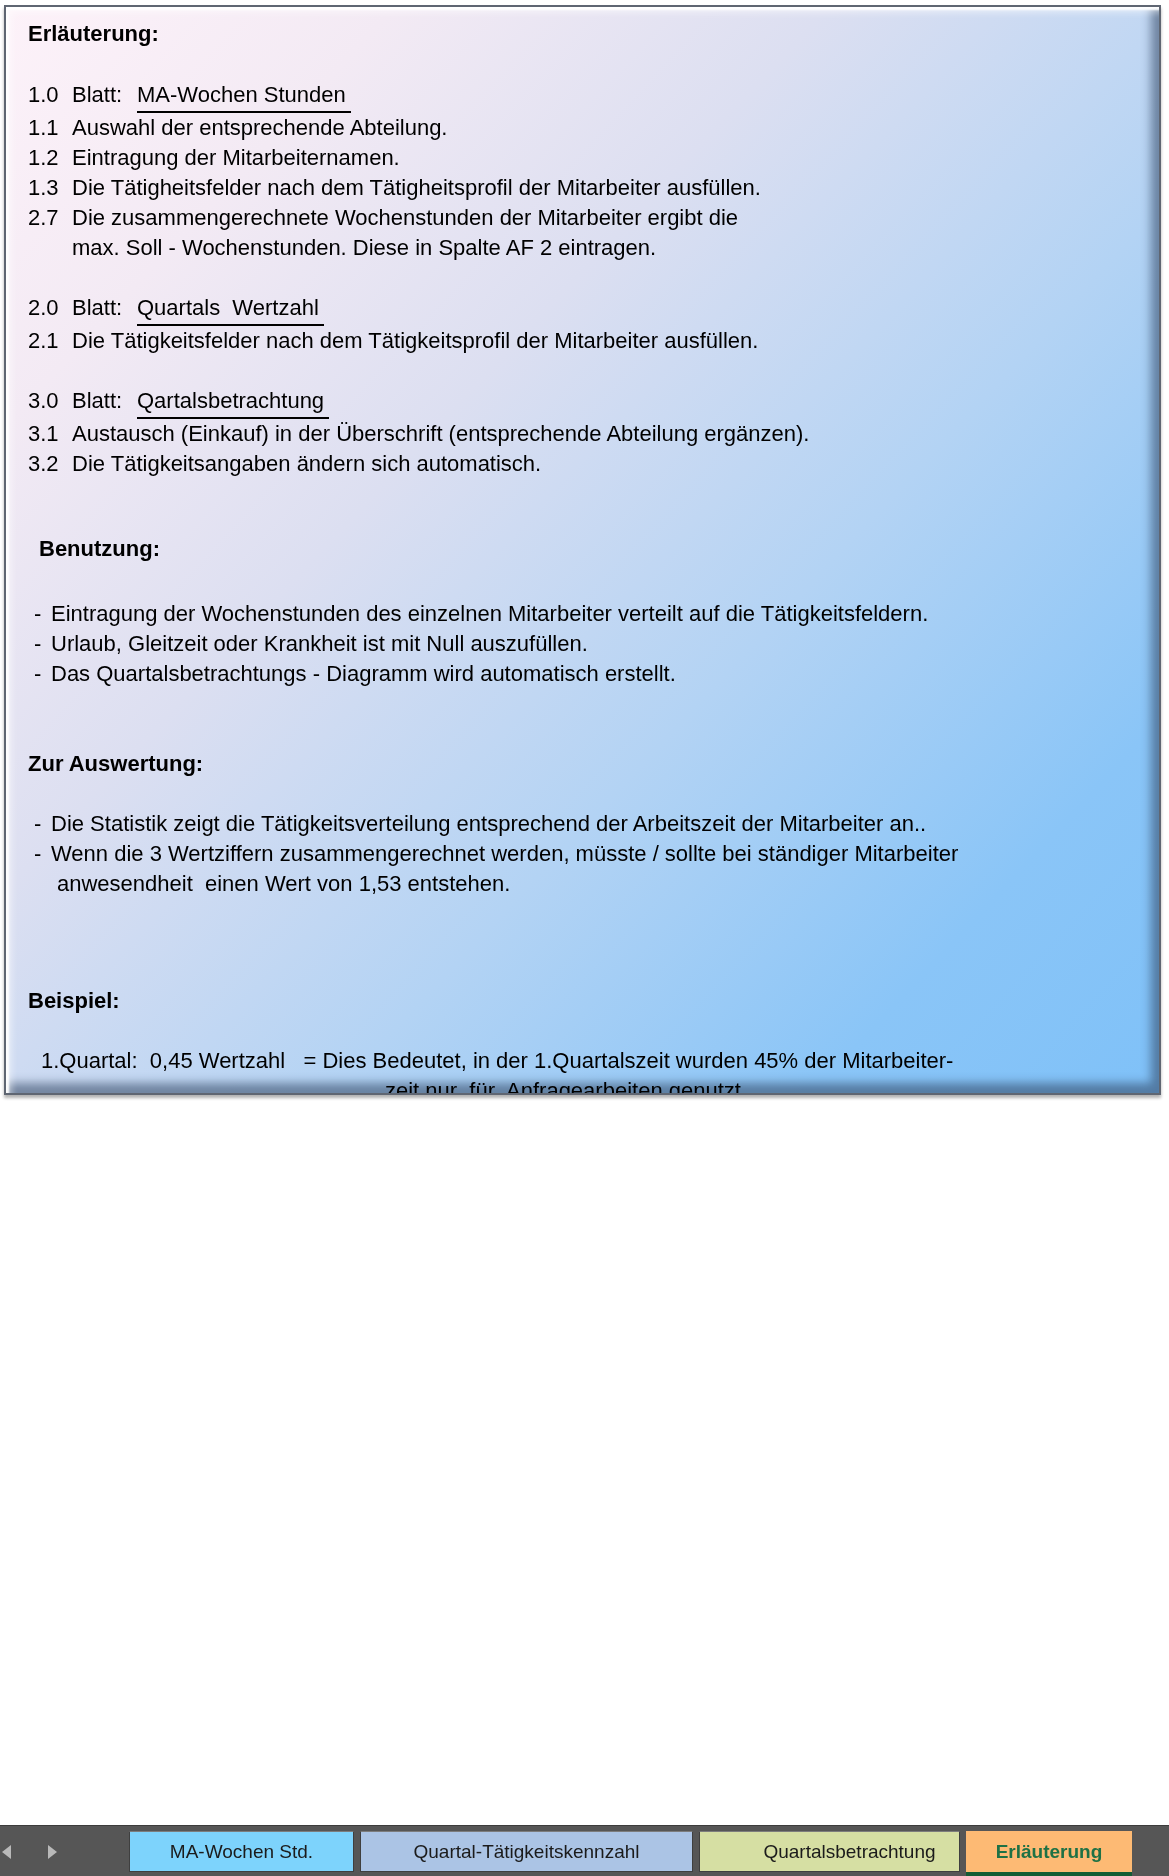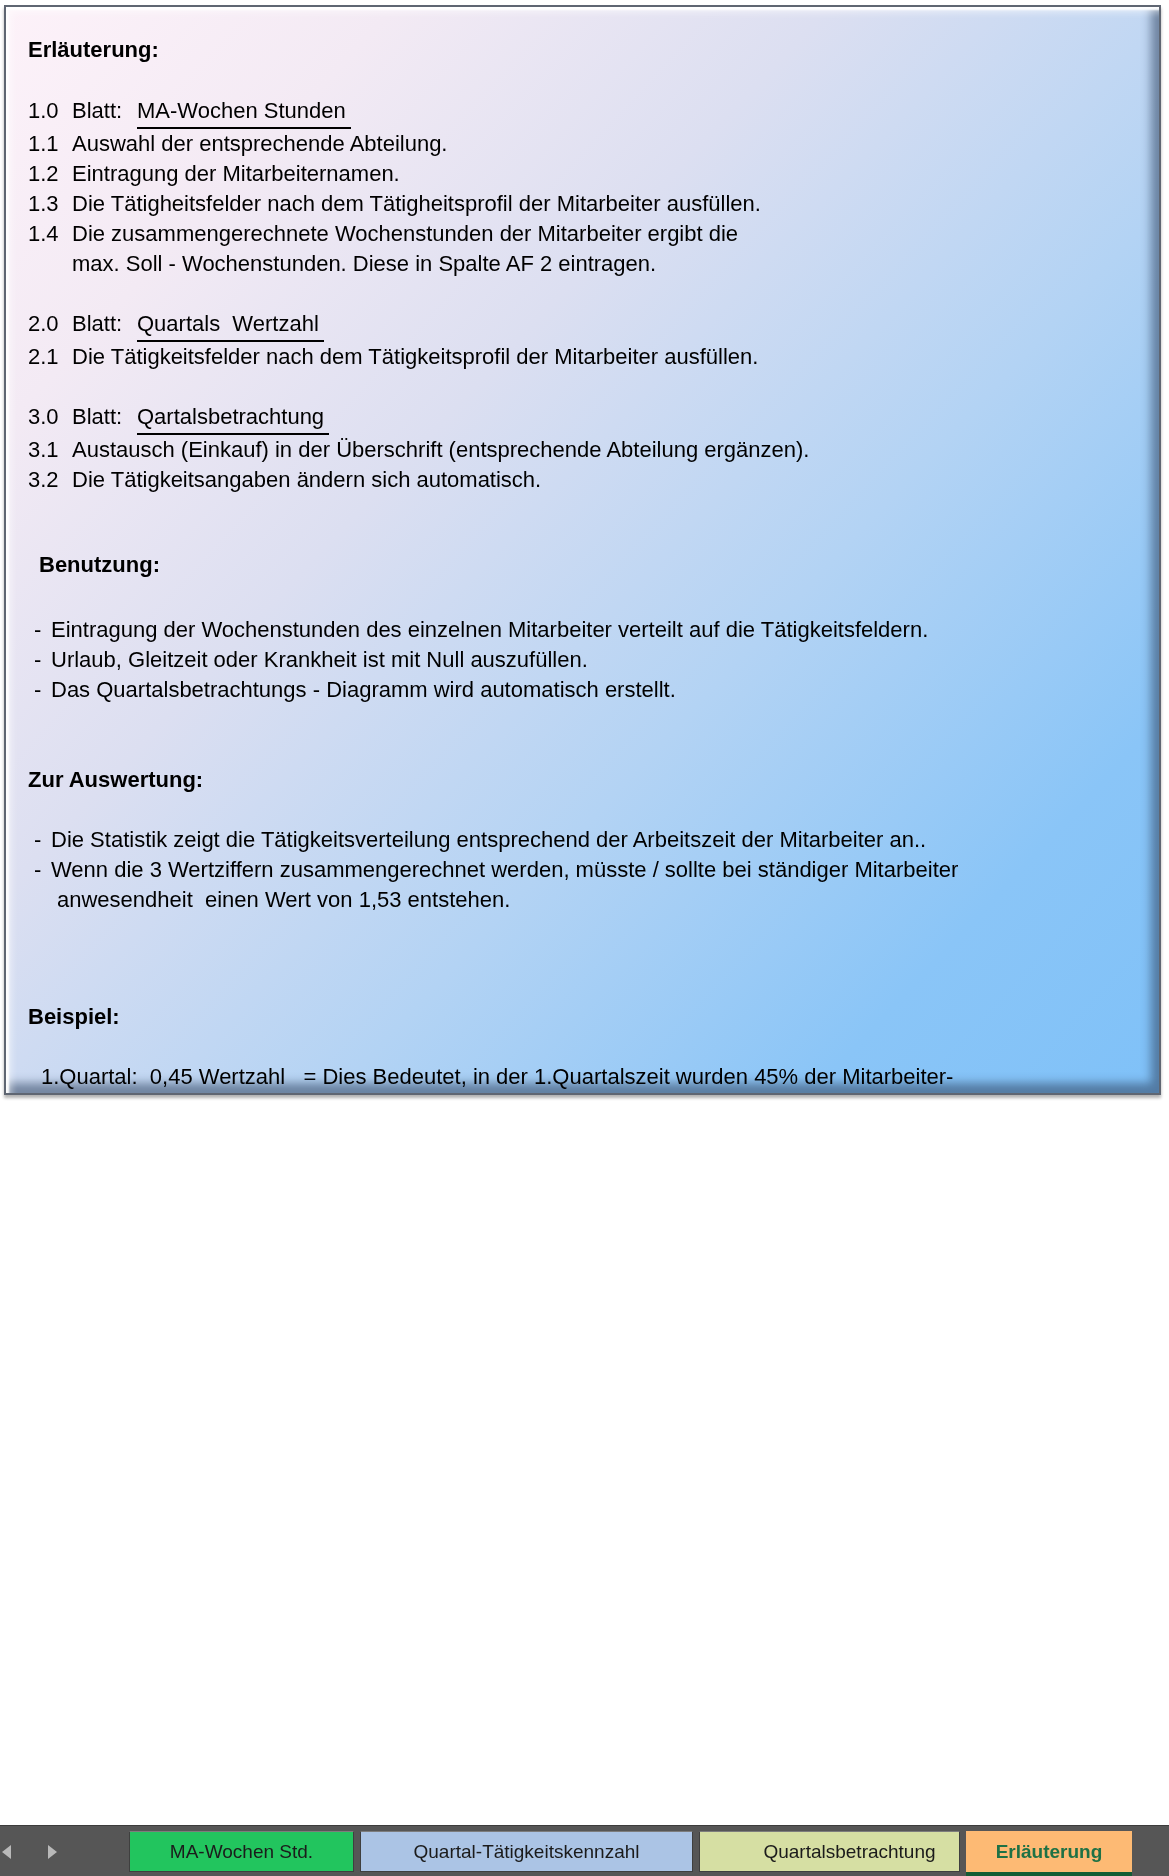--- a/index.html
+++ b/index.html
@@ -12,21 +12,21 @@
   .panel{
     position:absolute;left:4px;top:5px;width:1157px;height:1090px;
     box-sizing:border-box;
     background:linear-gradient(133deg,#fdf2f9 0%,#f3eaf4 18%,#dcdff1 38%,#b3d3f4 62%,#8ac5f7 84%,#7fc1f8 100%);
     border:2px solid #5f6672;
     box-shadow:
       0 3px 3px rgba(0,0,0,0.30),
       inset 3px 3px 2px rgba(255,255,255,0.95),
       inset 6px 6px 6px rgba(255,255,255,0.45),
       inset -8px -10px 10px rgba(45,65,95,0.55);
-    padding:28px 8px 0 22px;
+    padding:12px 8px 0 22px;
     overflow:hidden;
     font-size:22px;line-height:30px;
   }
   .row{display:flex;align-items:baseline;}
   .num{flex:0 0 44px;}
   .blatt{flex:0 0 65px;}
   .sheetname{border-bottom:2px solid #000;white-space:pre;padding:0 5px 1px 0;}
   .txt{white-space:pre-wrap;}
   .bold{font-weight:bold;}
   .bullets{margin-left:6px;}
@@ -49,21 +49,21 @@
   }
   .navarrow{position:absolute;top:19px;width:0;height:0;cursor:pointer;}
   .nav-left{left:2px;border-top:7px solid transparent;border-bottom:7px solid transparent;border-right:9px solid #b9b9b9;}
   .nav-right{left:48px;border-top:7px solid transparent;border-bottom:7px solid transparent;border-left:9px solid #b9b9b9;}
   .tabs{position:absolute;left:129px;top:5px;display:flex;gap:6px;align-items:flex-start;}
   .tab{
     box-sizing:border-box;height:41px;display:flex;align-items:center;justify-content:center;
     font-size:19px;color:#1b1b1b;border:1px solid #3f3f3f;border-top-color:#7d7d7d;
     cursor:pointer;white-space:nowrap;
   }
-  .tab1{width:225px;background:#22c55e;}
+  .tab1{width:225px;background:#7dd3fc;}
   .tab2{width:333px;background:#abc4e5;}
   .tab3{width:261px;background:#d6dfa3;padding-left:40px;}
   .tab4{
     width:166px;height:45px;background:#fdba74;border:none;
     border-bottom:4px solid #145c35;color:#1e7145;font-weight:bold;
   }
 </style>
 </head>
 <body>
 
@@ -81,21 +81,21 @@
   </div>
   <div class="row">
     <span class="num">1.2</span>
     <span class="txt">Eintragung der Mitarbeiternamen.</span>
   </div>
   <div class="row">
     <span class="num">1.3</span>
     <span class="txt">Die Tätigheitsfelder nach dem Tätigheitsprofil der Mitarbeiter ausfüllen.</span>
   </div>
   <div class="row">
-    <span class="num">1.4</span>
+    <span class="num">2.7</span>
     <span class="txt">Die zusammengerechnete Wochenstunden der Mitarbeiter ergibt die</span>
   </div>
   <div class="row">
     <span class="num"></span>
     <span class="txt">max. Soll - Wochenstunden. Diese in Spalte AF 2 eintragen.</span>
   </div>
 
   <div class="row s2">
     <span class="num">2.0</span>
     <span class="blatt">Blatt:</span>

